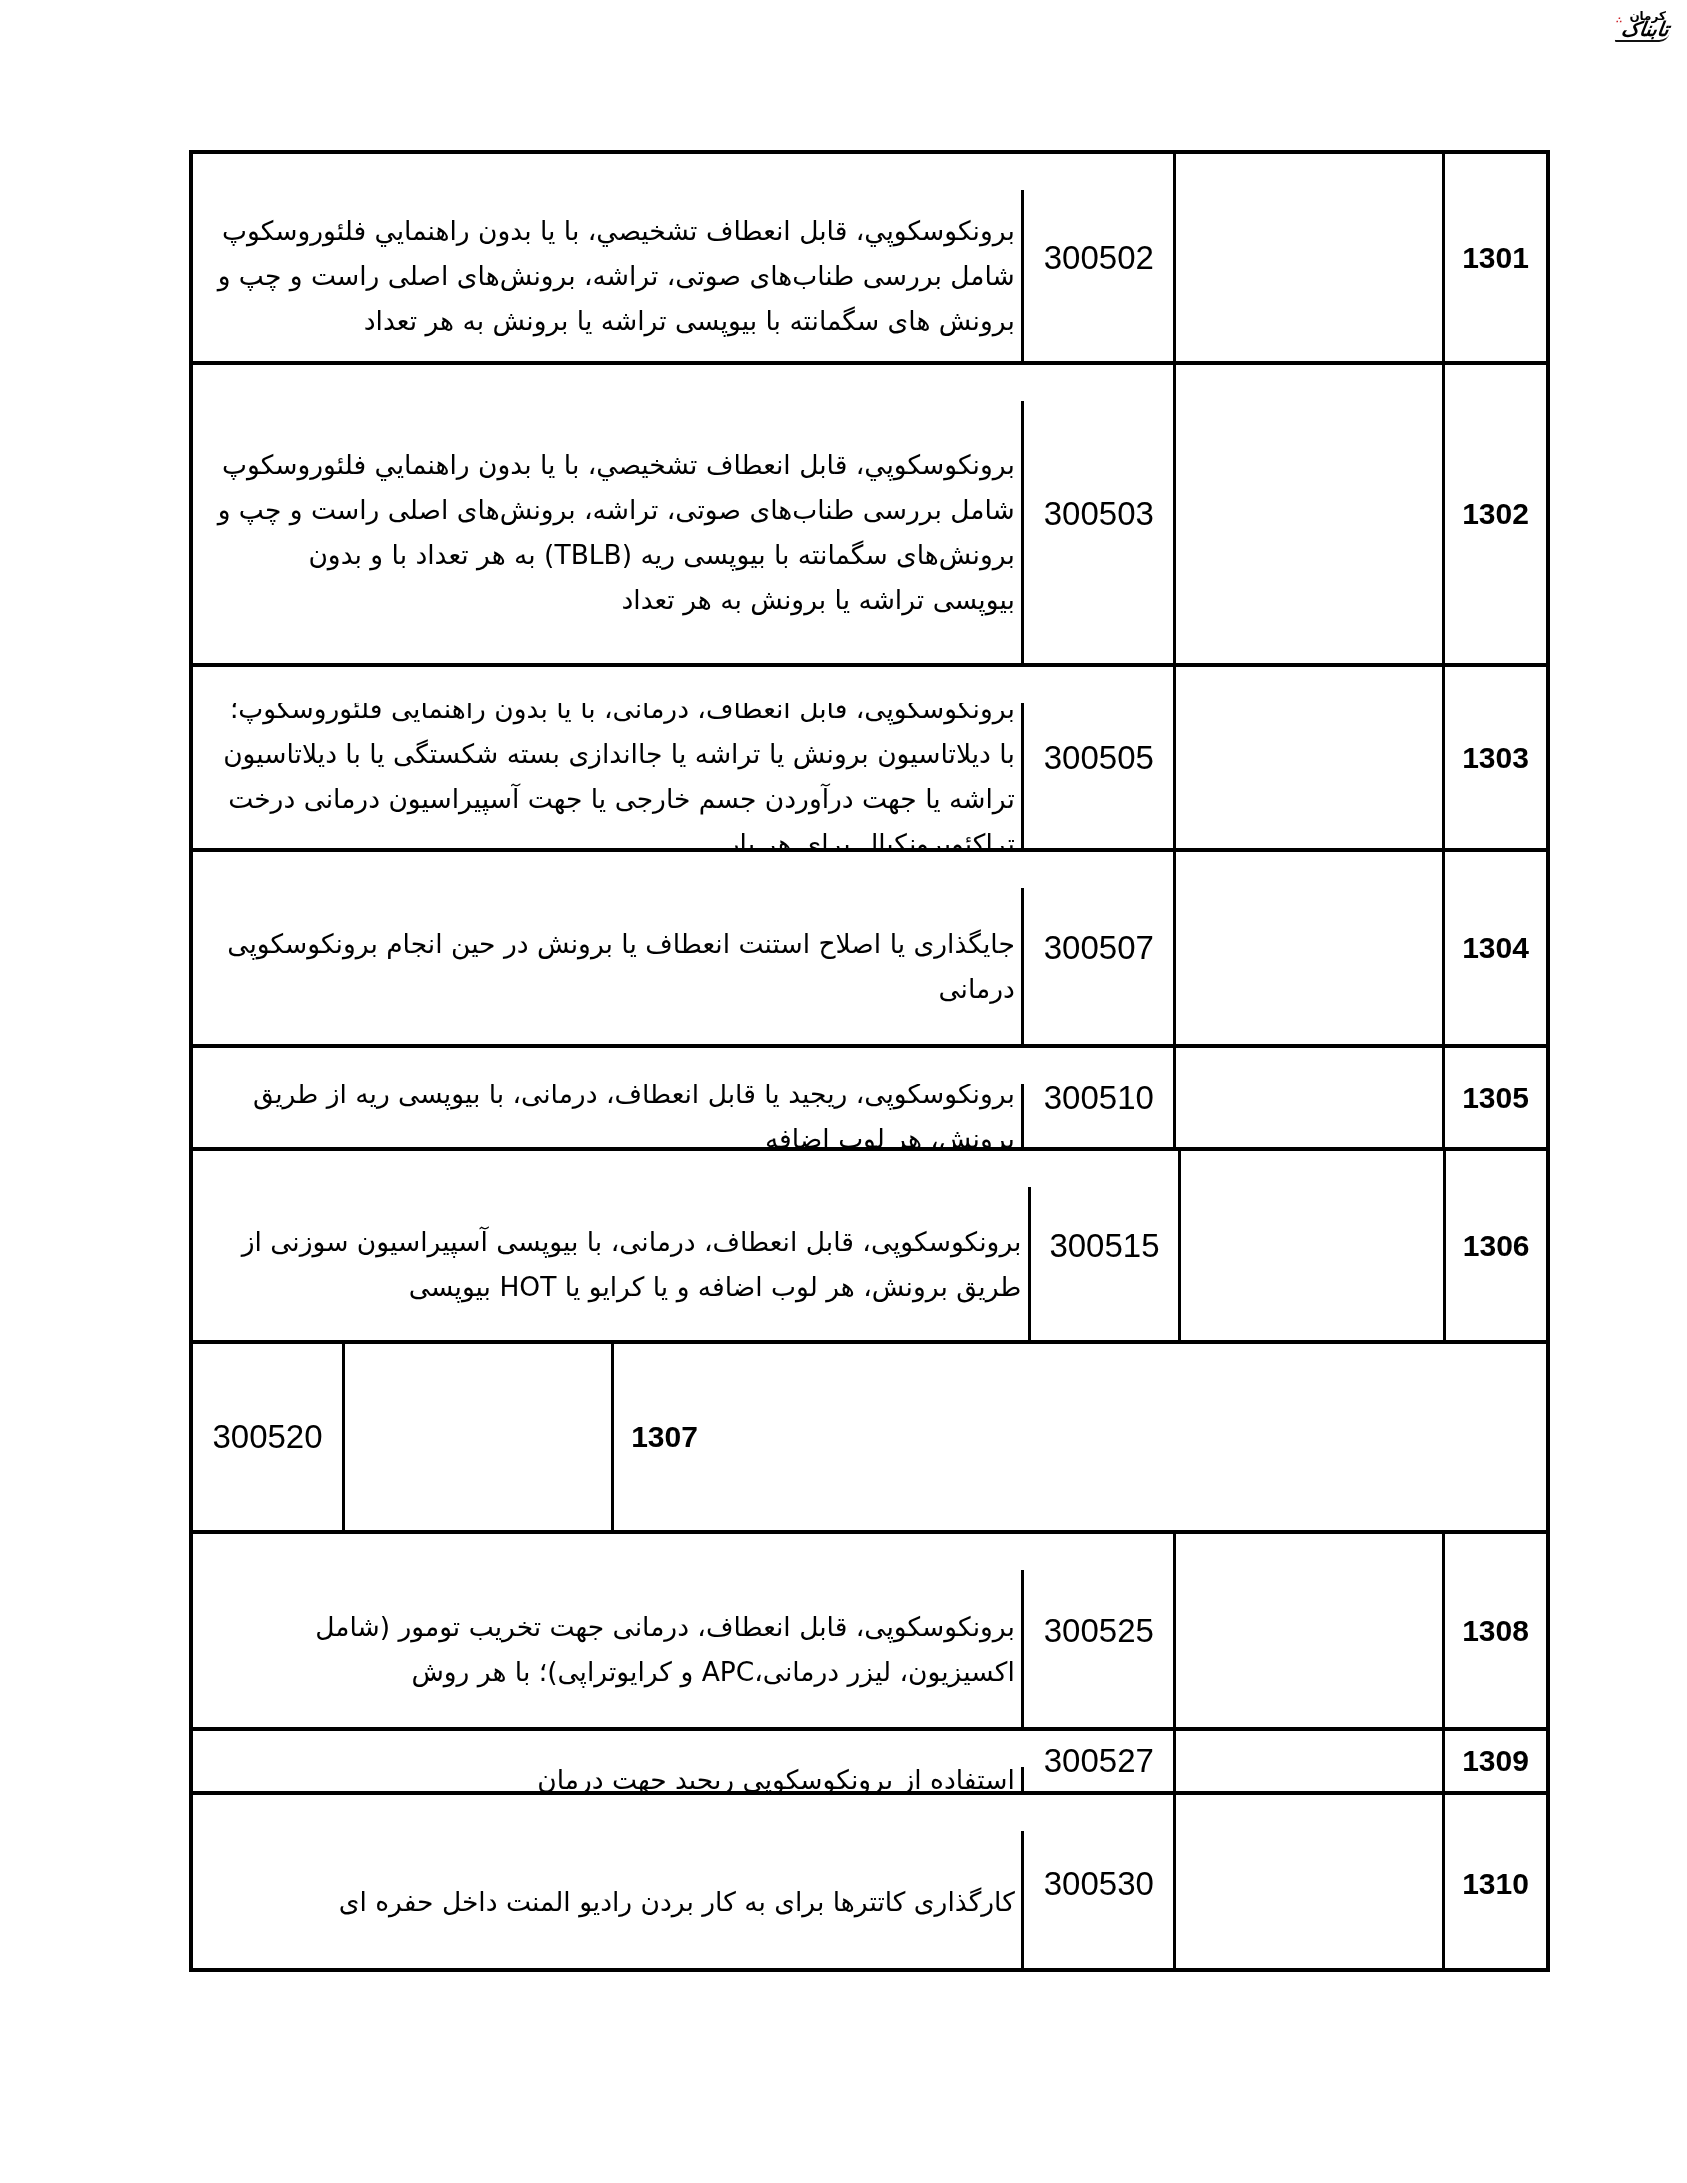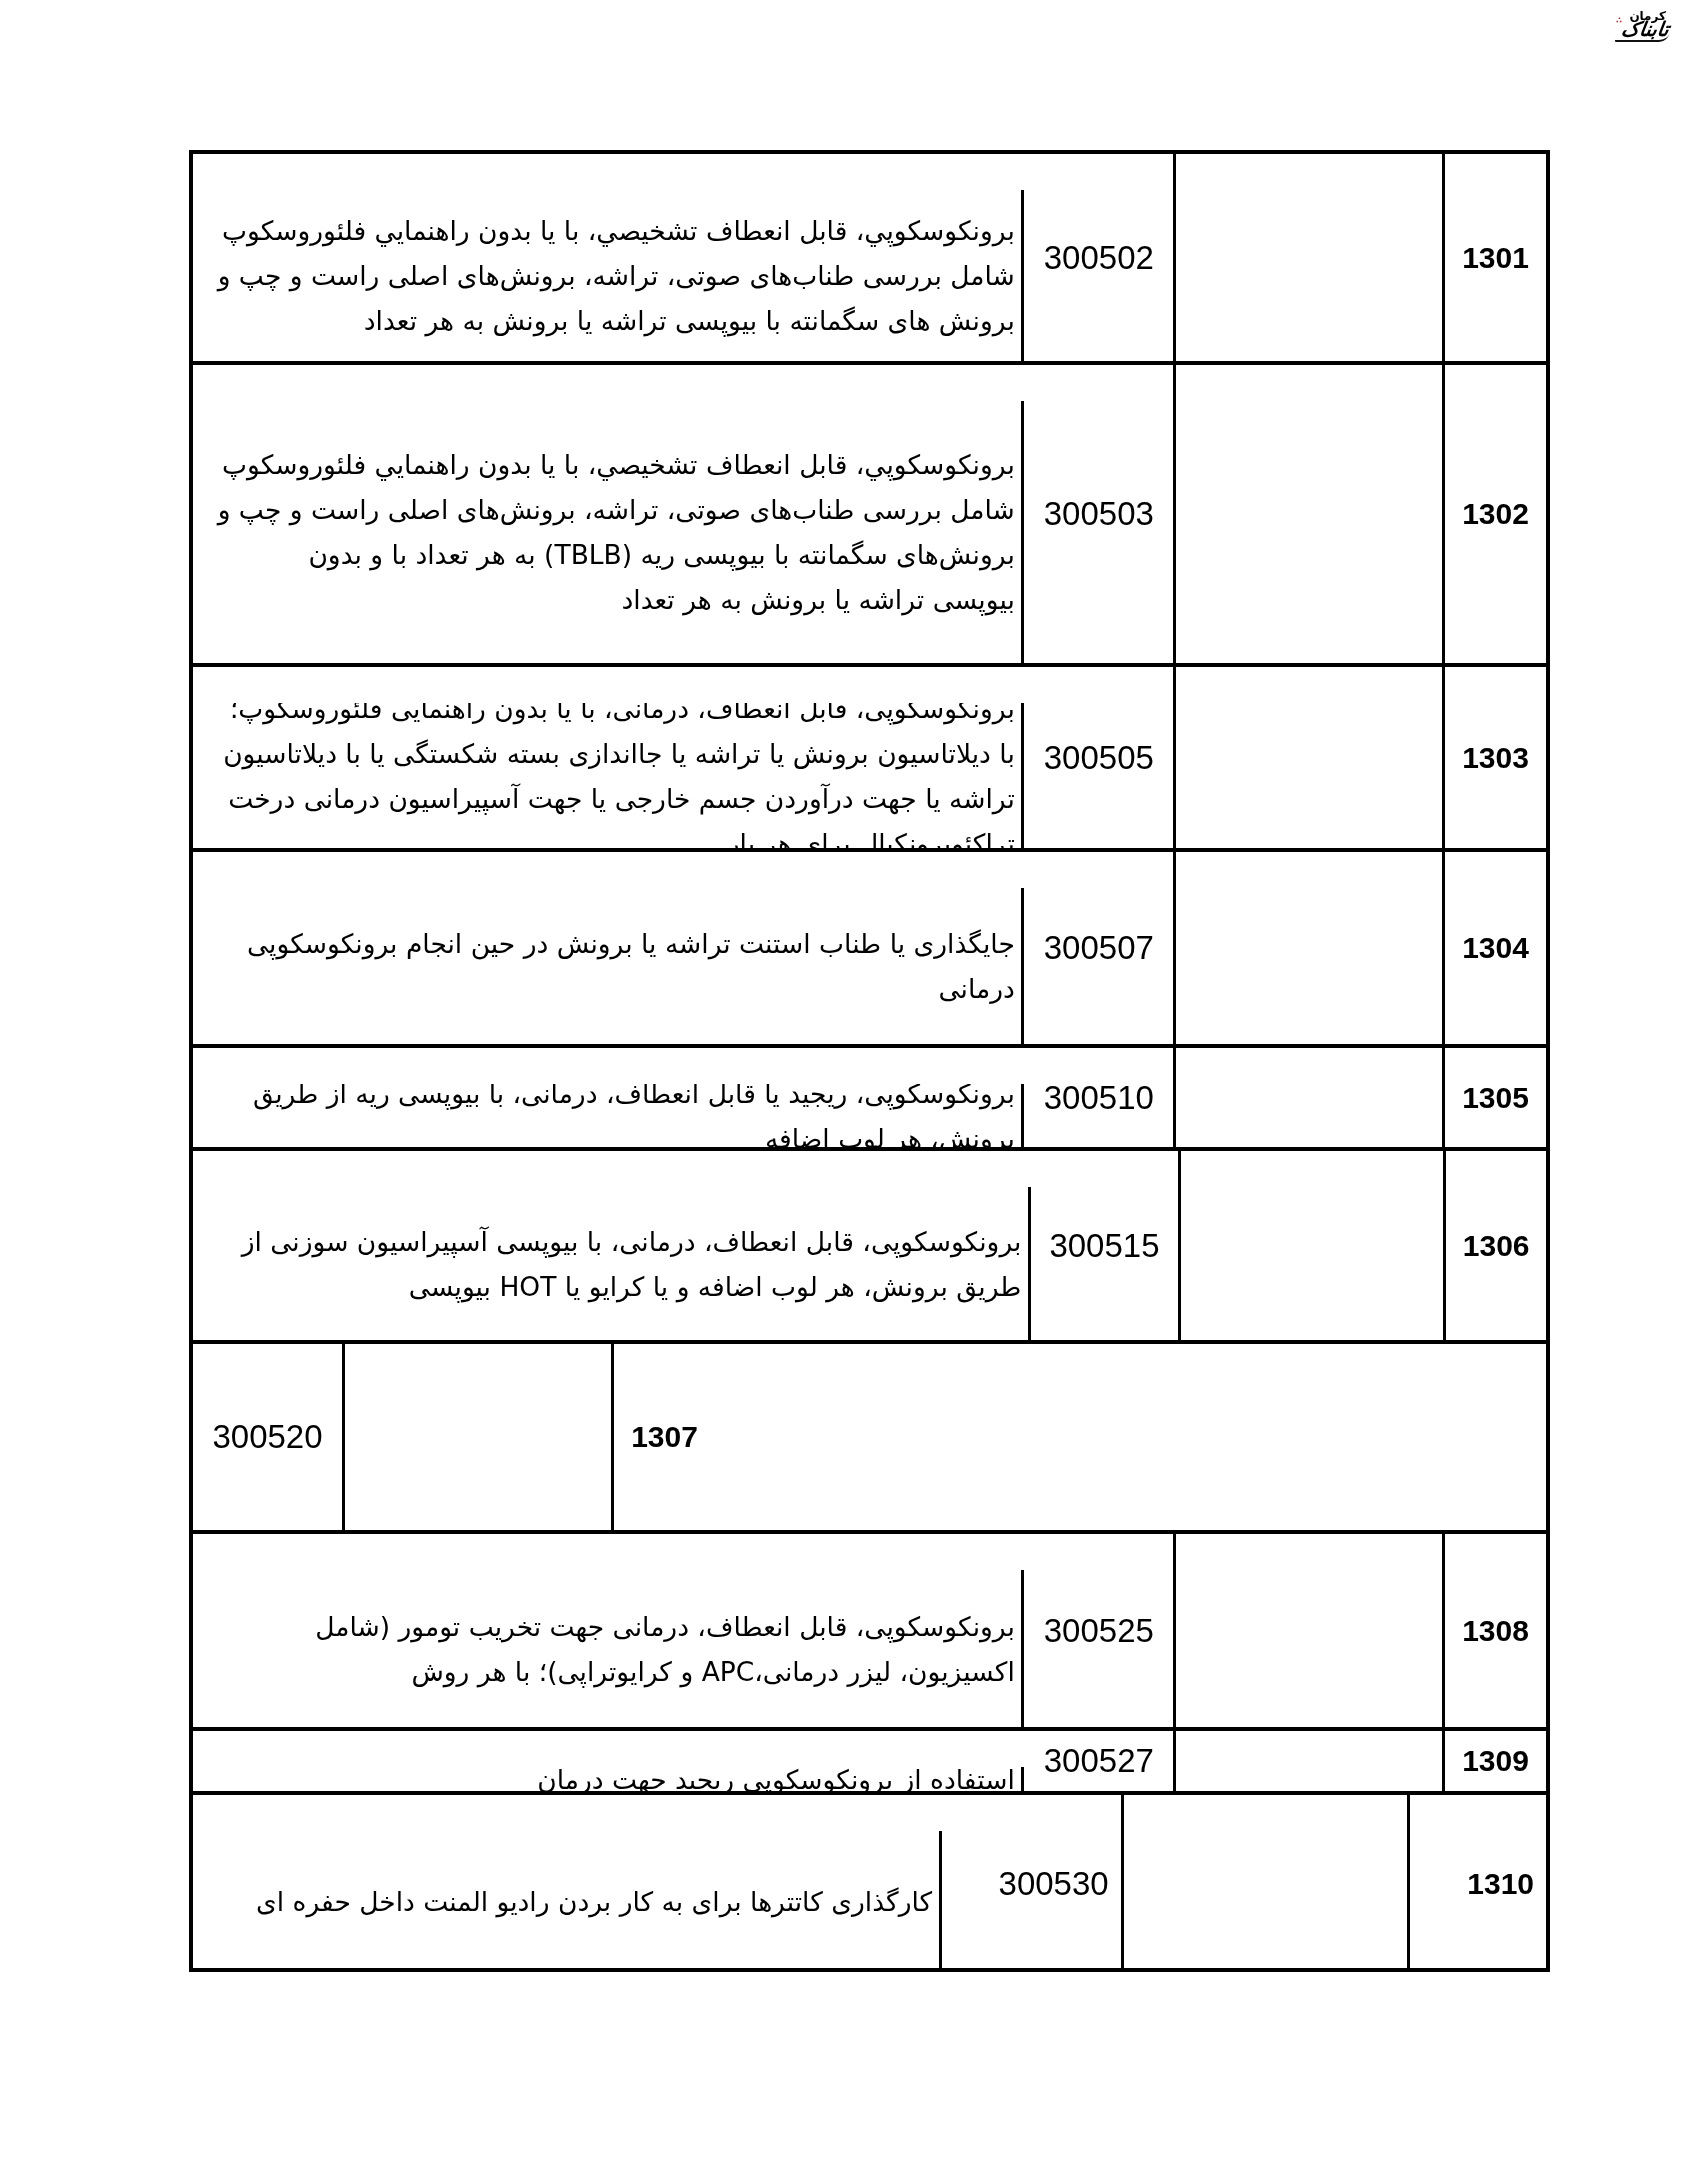--- a/index.html
+++ b/index.html
@@ -155,21 +155,21 @@
 با دیلاتاسیون برونش یا تراشه یا جااندازی بسته شکستگی یا با دیلاتاسیون
 تراشه یا جهت درآوردن جسم خارجی یا جهت آسپیراسیون درمانی درخت
 تراکئوبرونکیال برای هر بار</div>
       </div>
       <div class="cell cell-code">300505</div>
       <div class="cell cell-blank"></div>
       <div class="cell cell-num">1303</div>
     </div>
     <div class="t-row" style="height: 196px;">
       <div class="cell cell-desc">
-        <div class="desc-text">جایگذاری یا طناب استنت تراشه یا برونش در حین انجام برونکوسکوپی
+        <div class="desc-text">جایگذاری یا اصلاح استنت انعطاف یا برونش در حین انجام برونکوسکوپی
 درمانی</div>
       </div>
       <div class="cell cell-code">300507</div>
       <div class="cell cell-blank"></div>
       <div class="cell cell-num">1304</div>
     </div>
     <div class="t-row" style="height: 103px;">
       <div class="cell cell-desc">
         <div class="desc-text">برونکوسکوپی، ریجید یا قابل انعطاف، درمانی، با بیوپسی ریه از طریق
 برونش، هر لوب اضافه</div>
@@ -202,21 +202,21 @@
       <div class="cell cell-num">1308</div>
     </div>
     <div class="t-row" style="height: 64px;">
       <div class="cell cell-desc">
         <div class="desc-text">استفاده از برونکوسکوپی ریجید جهت درمان</div>
       </div>
       <div class="cell cell-code">300527</div>
       <div class="cell cell-blank"></div>
       <div class="cell cell-num">1309</div>
     </div>
-    <div class="t-row" style="height: 177px; gap: 45px;">
+    <div class="t-row" style="height: 177px;">
       <div class="cell cell-desc">
         <div class="desc-text">کارگذاری کاتترها برای به کار بردن رادیو المنت داخل حفره ای</div>
       </div>
       <div class="cell cell-code">300530</div>
       <div class="cell cell-blank"></div>
       <div class="cell cell-num">1310</div>
     </div>
   </div>
 
 

